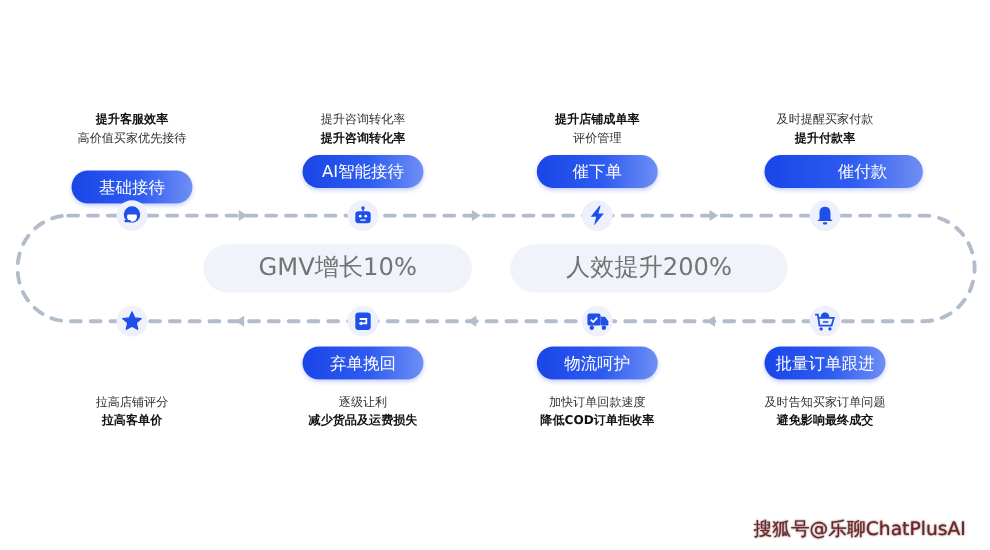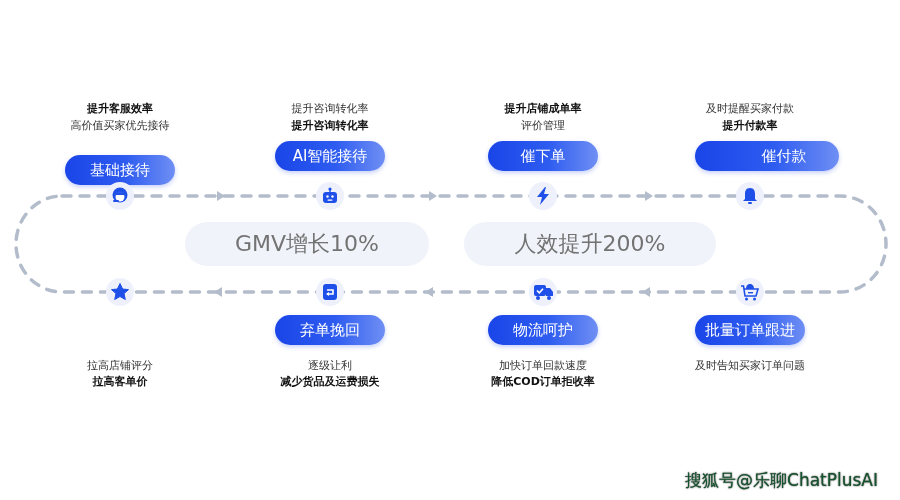--- a/index.html
+++ b/index.html
@@ -10,21 +10,21 @@
   .cap { font-size:11px; line-height:17px; color:#333; }
   .cap.b { font-weight:bold; color:#111; }
   .btn { position:absolute; left:45px; width:110px; height:30px; border-radius:15px;
          background:linear-gradient(90deg,#1a45e8 0%,#2e5cf0 55%,#6f8ff4 100%);
          color:#fff; font-size:15px; line-height:30px; text-align:center;
          box-shadow:0 2px 4px rgba(30,70,230,0.25); cursor:pointer; }
   .ic { position:absolute; left:86px; width:28px; height:28px; border-radius:50%;
         background:#eef1fb; display:flex; align-items:center; justify-content:center; }
   .pill { position:absolute; height:44px; border-radius:22px; background:#f0f3fa;
           font-size:22px; line-height:44px; text-align:center; color:#737373; }
-  .wm { position:absolute; right:22px; bottom:8px; font-size:17px; color:#14532d;
+  .wm { position:absolute; right:22px; bottom:8px; font-size:17px; color:#7f1d1d;
         text-shadow:0 0 2px #777, 0 0 1px #555; }
 </style>
 </head>
 <body>
 
 <svg class="loop" width="900" height="500" viewBox="0 0 900 500">
   <path d="M 62 196 L 840 196 A 46 48 0 0 1 840 292 L 62 292 A 46 48 0 0 1 62 196 Z" fill="none" stroke="#b3bccb" stroke-width="3.5" stroke-dasharray="9 9" stroke-linecap="round"></path>
 
   <g fill="#b3bccb">
     <polygon points="217,191 225,196 217,201"></polygon>
@@ -138,15 +138,16 @@
     <svg width="20" height="20" viewBox="0 0 20 20">
         <path d="M10 2 C7 2 6 4.5 6 7 L14 7 C14 4.5 13 2 10 2 Z" fill="#1f4fe9"></path>
         <path d="M1 4 L3.5 4 L5 14 L16 14 L18 7 L4.3 7" fill="none" stroke="#1f4fe9" stroke-width="1.6"></path>
         <rect x="8" y="10" width="5" height="1.4" fill="#1f4fe9"></rect>
         <circle cx="6.5" cy="17" r="1.5" fill="#1f4fe9"></circle>
         <circle cx="14.5" cy="17" r="1.5" fill="#1f4fe9"></circle>
       </svg>
   </div>
   <div class="btn" style="top:37px;">批量订单跟进</div>
   <div class="cap" style="position:absolute; top:79px; width:200px;">及时告知买家订单问题</div>
+  <div class="cap b" style="position:absolute; top:95px; width:200px;">避免影响最终成交</div>
 </div>
 
 <div class="wm">搜狐号@乐聊ChatPlusAI</div>
 
 </body></html>

